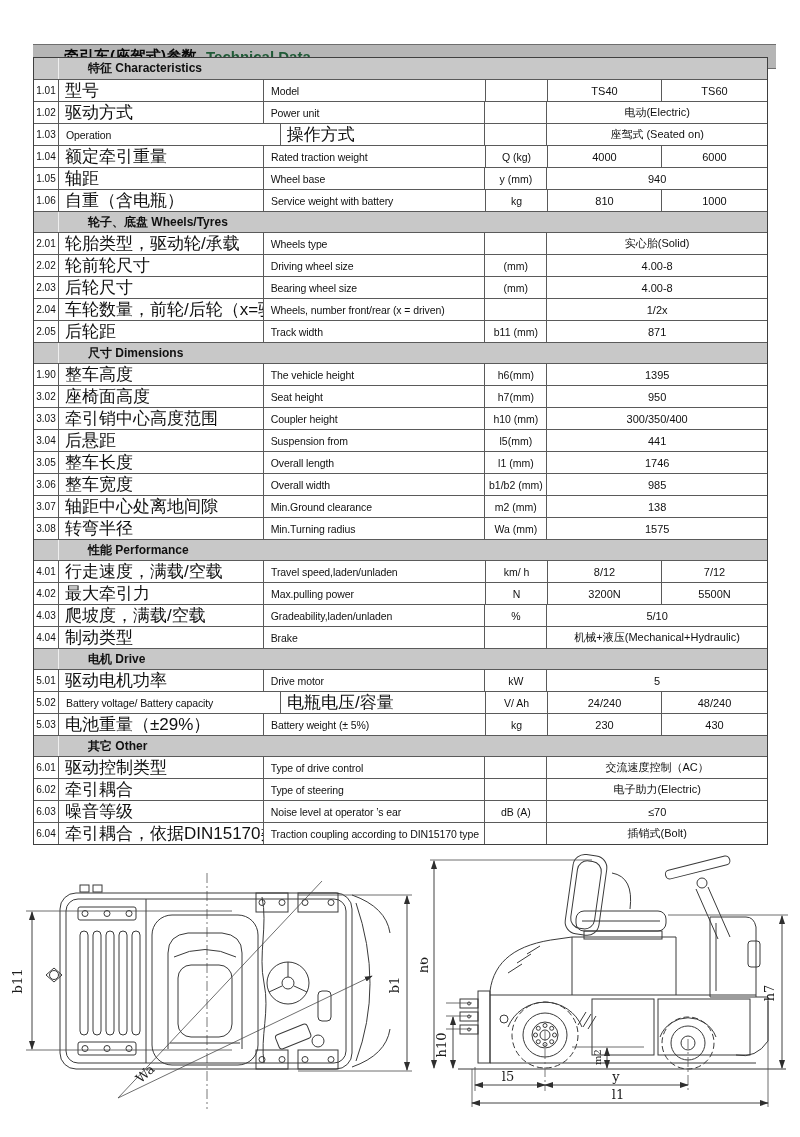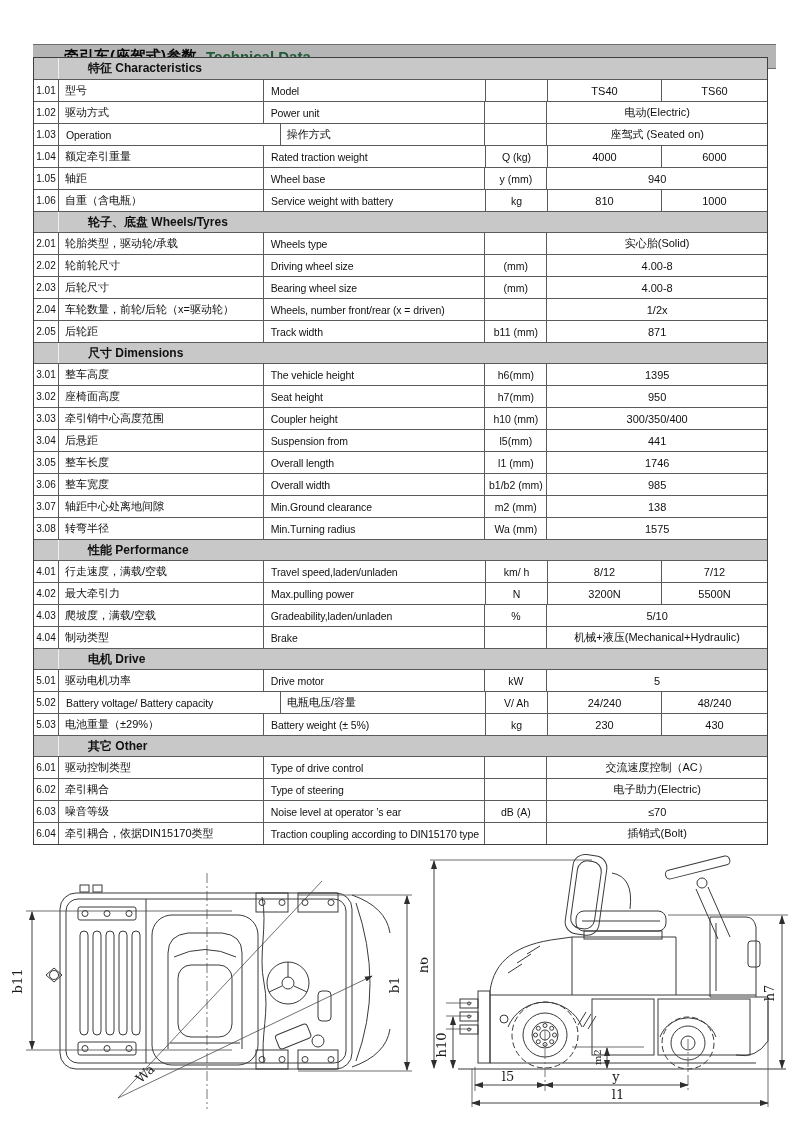--- a/index.html
+++ b/index.html
@@ -27,21 +27,21 @@
   .t-row{display:flex;height:22px;border-top:1px solid #5a5a5a;box-sizing:border-box;}
   .t-row:first-child{border-top:none;}
   .sec-row{height:21px;background:#c8c8c8;gap:22px;}
   .cell{
     box-sizing:border-box;border-right:1px solid #5a5a5a;
     display:flex;align-items:center;font-size:11px;color:#101010;
     overflow:hidden;white-space:nowrap;
   }
   .cell:last-child{border-right:none;}
   .c-no{width:25px;justify-content:center;font-size:10px;}
-  .c-cn{width:205px;padding-left:6px;font-size:11px;}
+  .c-cn{width:205px;padding-left:6px;font-size:17px;}
   .c-en{width:222px;padding-left:7px;font-size:10.5px;letter-spacing:-.1px;}
   .c-unit{width:62px;justify-content:center;font-size:10.5px;}
   .c-v1{width:114px;justify-content:center;}
   .c-v2{width:105px;justify-content:center;}
   .c-vspan{width:220px;justify-content:center;}
   .sec-row .c-no{background:#c8c8c8;border-right:1px solid #efefef;}
   .sec-label{flex:1;padding-left:7px;font-weight:bold;font-size:12px;background:#c8c8c8;}
 
   
   .drawings{position:absolute;left:0;top:845px;width:800px;height:292px;}
@@ -149,21 +149,21 @@
         <div class="cell c-cn">后轮距</div>
         <div class="cell c-en">Track width</div>
         <div class="cell c-unit">b11 (mm)</div>
         <div class="cell c-vspan">871</div>
       </div>
       <div class="t-row sec-row">
         <div class="cell c-no"></div>
         <div class="cell sec-label">尺寸 Dimensions</div>
       </div>
       <div class="t-row data-row">
-        <div class="cell c-no">3.01</div>
+        <div class="cell c-no">1.90</div>
         <div class="cell c-cn">整车高度</div>
         <div class="cell c-en">The vehicle height</div>
         <div class="cell c-unit">h6(mm)</div>
         <div class="cell c-vspan">1395</div>
       </div>
       <div class="t-row data-row">
         <div class="cell c-no">3.02</div>
         <div class="cell c-cn">座椅面高度</div>
         <div class="cell c-en">Seat height</div>
         <div class="cell c-unit">h7(mm)</div>

